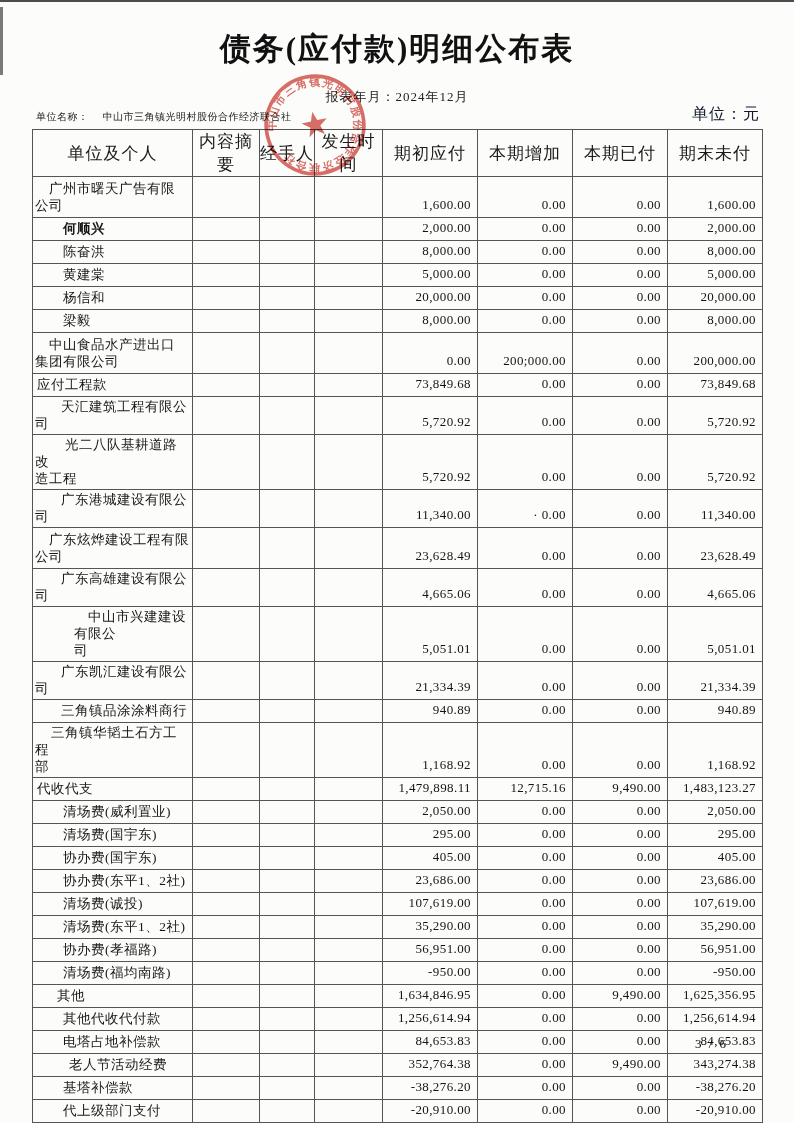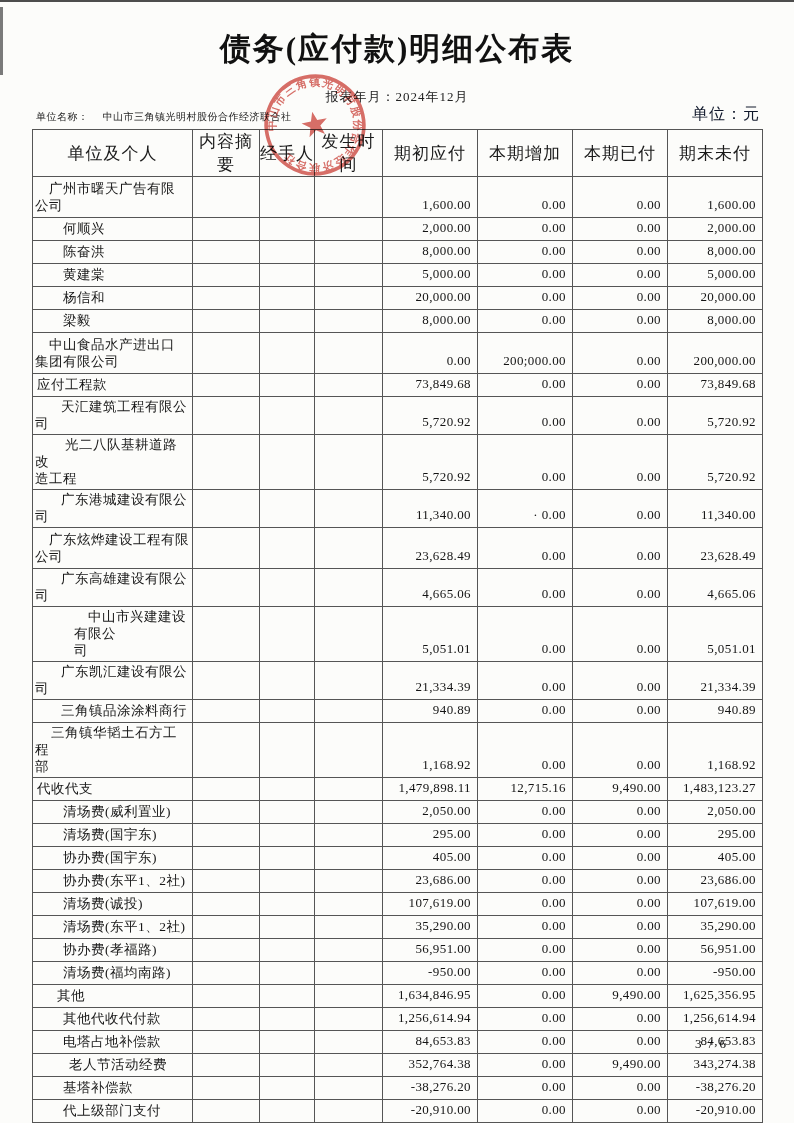--- a/index.html
+++ b/index.html
@@ -122,21 +122,21 @@
 公司</td>
           <td></td>
           <td></td>
           <td></td>
           <td class="c-num">1,600.00</td>
           <td class="c-num">0.00</td>
           <td class="c-num">0.00</td>
           <td class="c-num">1,600.00</td>
         </tr>
         <tr>
-          <td class="c-name" style="text-indent: 28px;">何顺兴</td>
+          <td class="c-name" style="text-indent: 28px; font-weight: bold;">何顺兴</td>
           <td></td>
           <td></td>
           <td></td>
           <td class="c-num">2,000.00</td>
           <td class="c-num">0.00</td>
           <td class="c-num">0.00</td>
           <td class="c-num">2,000.00</td>
         </tr>
         <tr>
           <td class="c-name" style="text-indent: 28px;">陈奋洪</td>

